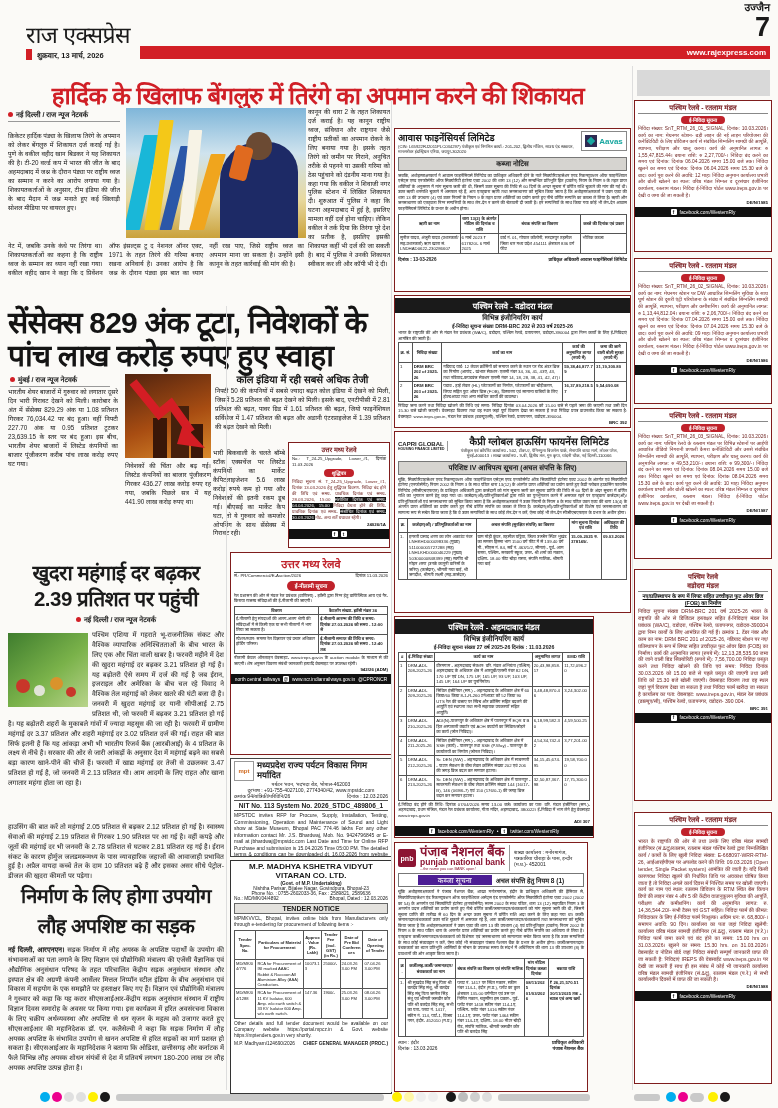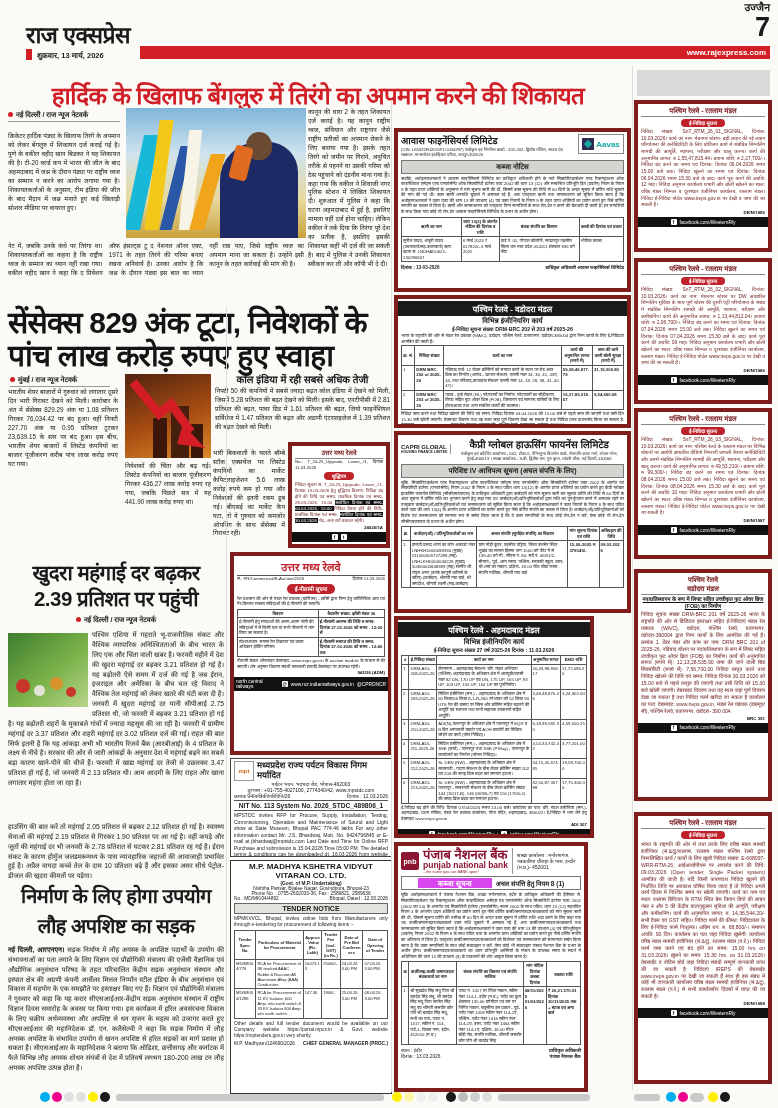--- a/index.html
+++ b/index.html
@@ -3,21 +3,21 @@
 <meta charset="utf-8">
 <style>
   *{margin:0;padding:0;box-sizing:border-box}
   html,body{width:778px;height:1108px}
   body{font-family:"Liberation Sans",sans-serif;background:#efedea;color:#1a1a1a;position:relative;overflow:hidden}
   #page{position:absolute;inset:0;background:#fbfaf7}
   .abs{position:absolute}
   .ctr{text-align:center}
   .b{font-weight:bold}
   
-  .paper-name{left:26px;top:18px;font-size:23px;font-weight:bold;letter-spacing:-.5px}
+  .paper-name{left:26px;top:18px;font-size:23px;font-weight:normal;letter-spacing:-.5px}
   .date-sq{left:26px;top:49px;width:6px;height:11px;background:#d21f26}
   .edition-date{left:37px;top:50px;font-size:7.5px;font-weight:bold}
   .section-title{left:199px;top:4px;width:380px;text-align:center;font-size:33px;font-weight:bold;letter-spacing:-.5px}
   .city-block{left:700px;top:2px;width:70px;text-align:right;line-height:1}
   .city{font-size:10.5px;font-weight:bold}
   .pagenum{font-size:27px;font-weight:bold;margin-top:1px}
   .red-bar{left:140px;top:46px;width:630px;height:13px;background:#d21f26;display:flex;align-items:center;justify-content:flex-end;padding-right:4px}
   .site{color:#fff;font-size:8px;font-weight:bold}
   
   .main-headline{left:8px;top:78px;width:620px;height:30px;color:#d01f26;font-size:24px;font-weight:bold;text-align:center;white-space:nowrap;letter-spacing:-.6px;overflow:hidden}
@@ -53,21 +53,21 @@
   #khudra .byl{display:flex;justify-content:center;margin-top:5px}
   #khudra .body{margin-top:6px;height:186px;overflow:hidden}
   .kh-photo{float:left;width:80px;height:74px;margin:3px 4px 2px 0;background:linear-gradient(140deg,#3f7d2e,#7ab24a 55%,#b9d48b);position:relative}
   .kh-photo i{position:absolute;border-radius:50%}
   #iron{left:8px;top:822px;width:216px;height:268px}
   #iron .p3{height:57px;overflow:hidden}
   #iron .h{font-size:20px;font-weight:bold;text-align:center;line-height:1.3;letter-spacing:-.5px;margin-top:4px}
   #iron .body{margin-top:6px;height:150px;overflow:hidden}
   .dl{font-weight:bold}
   
-  .nb{position:absolute;border:4px solid #7f1d1d;background:#fff;padding:2px 3px;overflow:hidden}
+  .nb{position:absolute;border:1px solid #7f1d1d;background:#fff;padding:2px 3px;overflow:hidden}
   .nb .t{font-weight:bold;color:#7a2023;text-align:center;font-size:7px;border-bottom:.5px solid #888;padding-bottom:1px}
   .badge{display:block;margin:2px auto;width:max-content;background:#c0222b;color:#fff;font-size:5px;font-weight:bold;padding:1px 8px;border-radius:5px}
   .nb .bd{font-size:4.9px;line-height:1.36;text-align:justify;color:#6e2320}
   .nb .ref{text-align:right;font-size:4.4px;font-weight:bold;color:#111;margin-top:1px}
   .fbbar{background:#111;color:#fff;font-size:4.8px;display:flex;align-items:center;justify-content:center;gap:3px;padding:2px;margin:2px -3px -2px -3px}
   .fico{display:inline-flex;width:6px;height:6px;background:#fff;color:#111;font-weight:bold;font-size:4.5px;align-items:center;justify-content:center;border-radius:1px;flex:none}
   .tb{width:100%;border-collapse:collapse;table-layout:fixed}
   .tb th,.tb td{border:.5px solid #555;font-size:4.3px;line-height:1.28;padding:1px;vertical-align:top;text-align:left;word-wrap:break-word}
   .tb th{font-weight:bold;text-align:center;vertical-align:middle}
   .hdrbar{background:#1a1a1a;color:#fff;text-align:center;font-weight:bold;font-size:8px;padding:2px 0;margin:0 -3px}
@@ -103,21 +103,21 @@
   #capri .nm{font-size:10px;font-weight:bold;text-align:center}
   #capri .ad{font-size:4.2px;text-align:center;line-height:1.25}
   .capri-logo{font-size:6px;font-weight:bold;line-height:1.05;border-right:.5px solid #999;padding-right:3px;flex:none}
   #ahm{left:394px;top:616px;width:200px;height:222px}
   #pnb{left:394px;top:842px;width:194px;height:250px}
   .pnb-sq{width:18px;height:18px;background:#8c1533;color:#fff;font-weight:bold;font-size:7px;display:flex;align-items:center;justify-content:center;border-radius:2px;flex:none}
   .pnb-hi{color:#8c1533;font-size:13px;font-weight:bold;line-height:1}
   .pnb-en{color:#8c1533;font-size:8.5px;font-weight:bold;line-height:1.1}
   .pnb-tag{font-size:3.8px;color:#8c1533}
   .pnb-bar{border:.5px solid #777;display:flex;align-items:center;justify-content:center;gap:4px;margin:2px 0;padding:1px 0}
-  .pnb-bar .k{background:#d946ef;color:#fff;font-weight:bold;font-size:7.5px;padding:0 20px}
+  .pnb-bar .k{background:#4c1d95;color:#fff;font-weight:normal;font-size:7.5px;padding:0 20px}
   .pnb-bar .s{font-weight:bold;font-size:6.5px}
   
   .rn .t{font-size:6.8px}
   #rn4 .sub{font-size:5.4px;font-weight:bold;color:#111;text-align:center;text-decoration:underline;line-height:1.3;margin:1px 0}
   
   .dot{position:absolute;width:10px;height:10px;border-radius:50%}
   .rbar{position:absolute;height:7px;background:#c9c9c9;border-radius:3px}
   .vrule{position:absolute;width:1px;background:#ddd}
 </style>
 </head>

